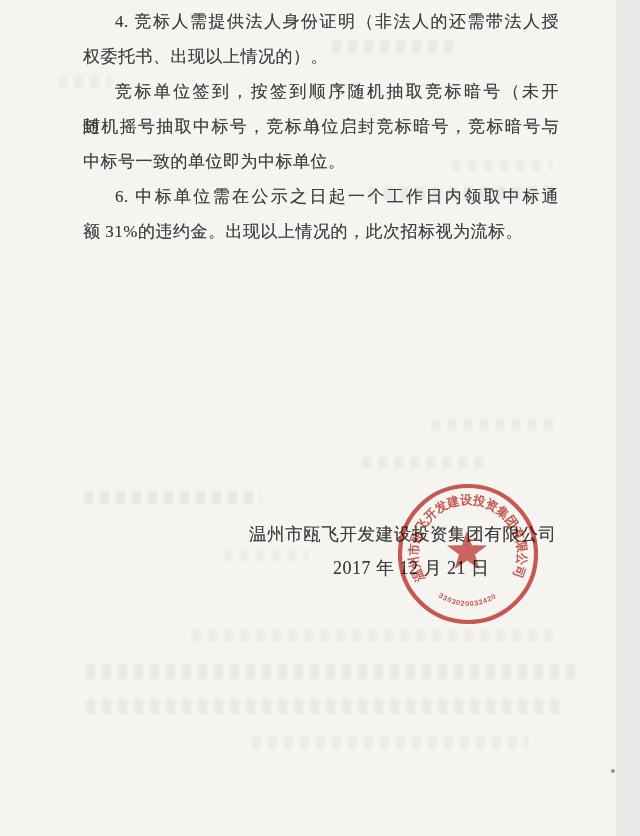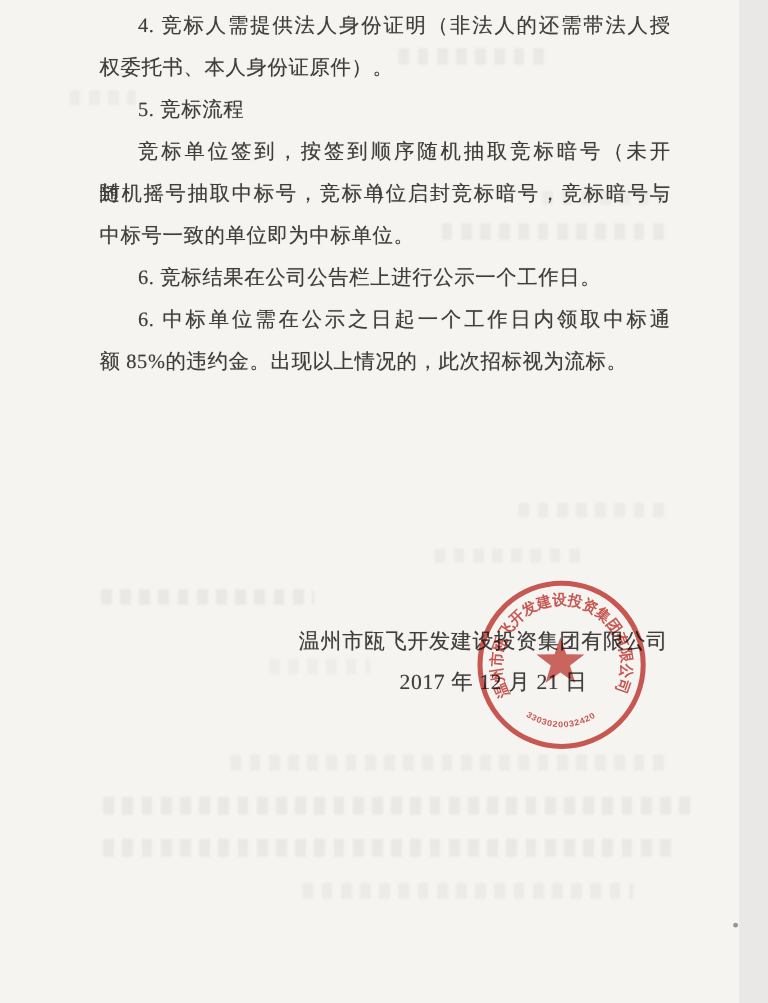--- a/index.html
+++ b/index.html
@@ -91,28 +91,26 @@
     opacity: .7;
   }
 </style>
 </head>
 <body>
 
 <div class="page">
 
   <div class="body-text" id="lines-host">
       <div class="line ind j">4. 竞标人需提供法人身份证明（非法人的还需带法人授</div>
-      <div class="line">权委托书、本人身份证原件）。</div>
-      <div class="line ind">5. 竞标流程</div>
+      <div class="line">权委托书、出现以上情况的）。</div>
       <div class="line ind j">竞标单位签到，按签到顺序随机抽取竞标暗号（未开封），</div>
       <div class="line j">随机摇号抽取中标号，竞标单位启封竞标暗号，竞标暗号与</div>
       <div class="line">中标号一致的单位即为中标单位。</div>
-      <div class="line ind">6. 竞标结果在公司公告栏上进行公示一个工作日。</div>
       <div class="line ind j">6. 中标单位需在公示之日起一个工作日内领取中标通</div>
-      <div class="line">额 85%的违约金。出现以上情况的，此次招标视为流标。</div>
+      <div class="line">额 31%的违约金。出现以上情况的，此次招标视为流标。</div>
     </div>
 
   <div class="smudge" style="left:332px; top:40px;  width:128px; height:14px;"></div>
   <div class="smudge" style="left:58px;  top:75px;  width:55px;  height:13px; opacity:.09;"></div>
   <div class="smudge" style="left:452px; top:159px; width:100px; height:12px; opacity:.09;"></div>
   <div class="smudge" style="left:368px; top:186px; width:186px; height:14px;"></div>
   <div class="smudge" style="left:432px; top:419px; width:128px; height:12px; opacity:.10;"></div>
   <div class="smudge" style="left:362px; top:457px; width:122px; height:12px; opacity:.10;"></div>
   <div class="smudge" style="left:84px;  top:491px; width:178px; height:13px; opacity:.14;"></div>
   <div class="smudge" style="left:224px; top:549px; width:85px;  height:13px; opacity:.08;"></div>

